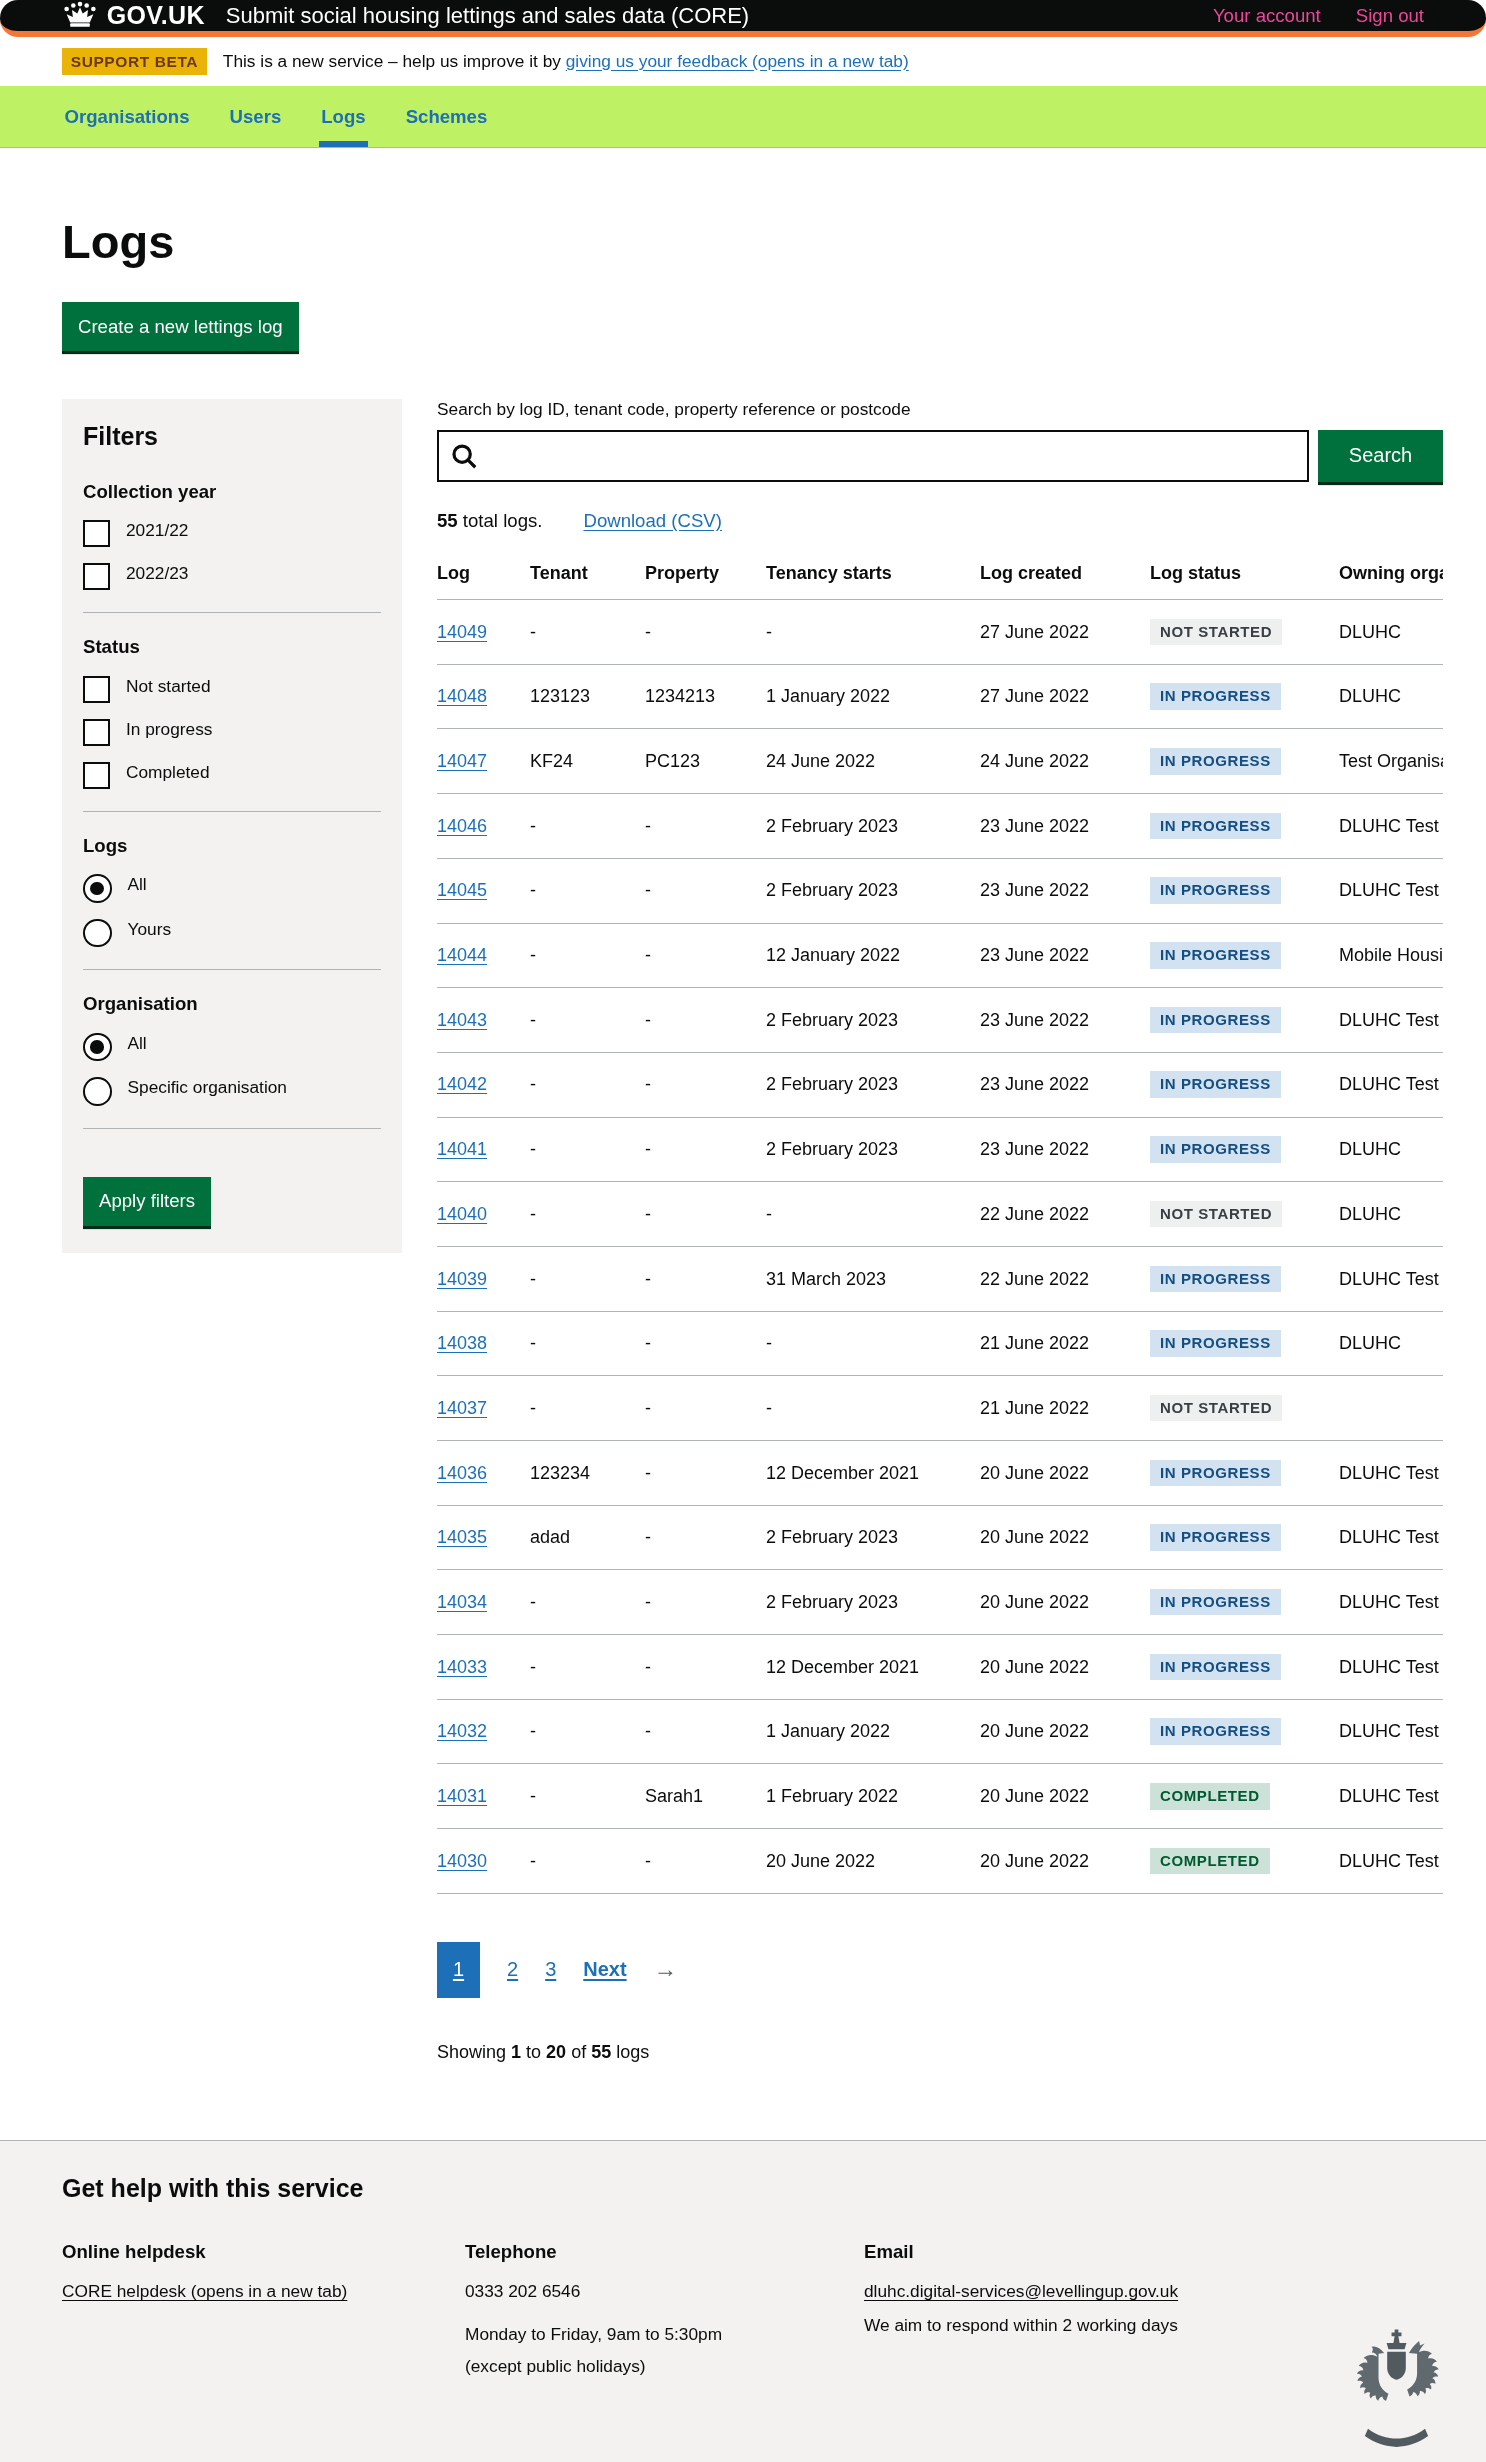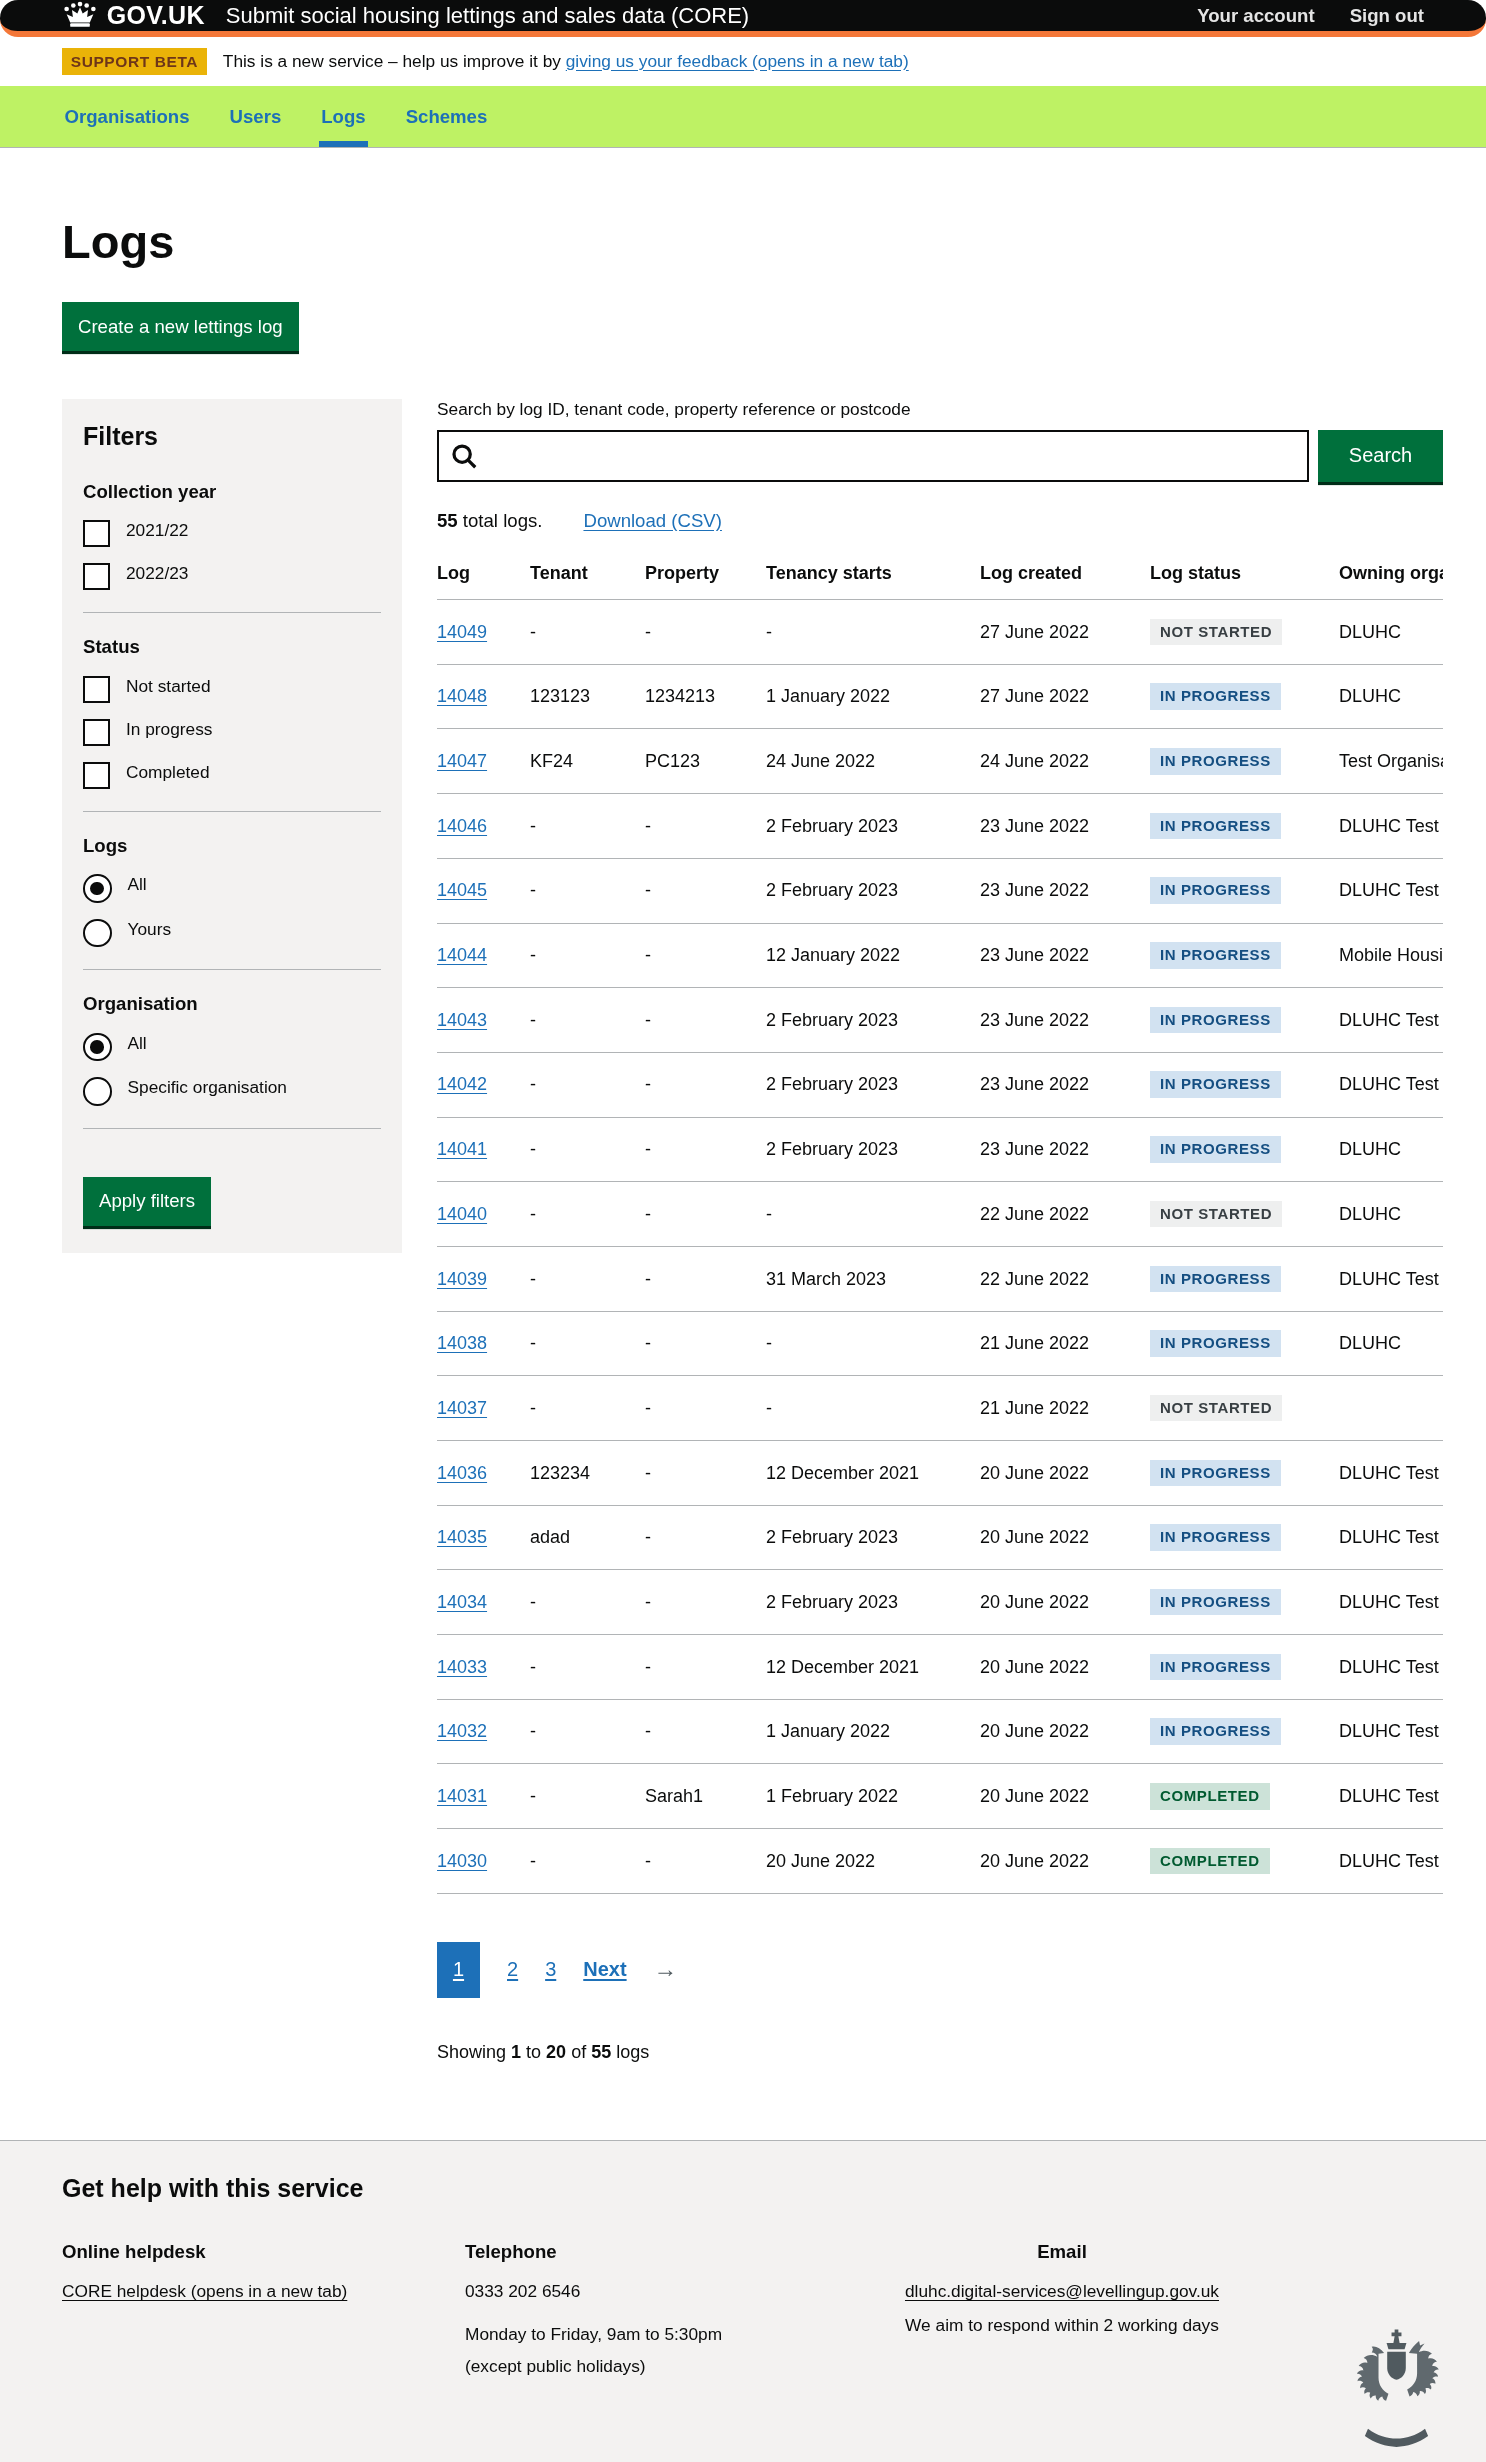--- a/index.html
+++ b/index.html
@@ -15,21 +15,21 @@
   
   .govuk-header {
     background: #0b0c0c; border-bottom: 6.2px solid #f47738;
     height: 68px; display: flex; align-items: center;
     padding: 0 62px; color: #fff; border-radius: 18px;
   }
   .logo-wrap { display: flex; align-items: center; gap: 8.7px; }
   .logo-text { font-size: 25px; font-weight: bold; color: #fff; letter-spacing: 0.3px; }
   .service-name { font-size: 22px; color: #fff; margin-left: 21px; font-weight: normal; }
   .header-links { margin-left: auto; display: flex; gap: 35px; }
-  .header-links a { color: #e5e5e5; font-weight: bold; font-size: 18.6px; text-decoration: none; }
+  .header-links a { color: #ec4899; font-weight: normal; font-size: 18.6px; text-decoration: none; }
 
   
   .phase-banner {
     padding: 11px 62px; display: flex; align-items: center; gap: 16px;
     white-space: pre-wrap; font-size: 17.3px;
   }
   .phase-tag {
     background: #eab308; color: #6e3619; font-weight: bold;
     font-size: 15.5px; letter-spacing: 0.6px; padding: 3.7px 8.7px; display: inline-block;
   }
@@ -139,21 +139,21 @@
 
   
   footer {
     margin-top: 77px; background: #f3f2f1; border-top: 0.6px solid #b1b4b6;
     padding: 32px 136px 50px 62px; flex: 0 0 auto; height: 100%;
   }
   footer h2 { font-size: 25px; font-weight: bold; margin-bottom: 35px; }
   .footer-cols { display: flex; position: relative; }
   .f-col1 { width: 403px; }
   .f-col2 { width: 399px; }
-  .f-col3 { width: 396px; text-align: center; }
+  .f-col3 { width: 396px; }
   .f-heading { font-size: 18.6px; font-weight: bold; margin-bottom: 18.6px; }
   .f-text { font-size: 17.3px; margin-bottom: 10px; color: #0b0c0c; }
   .footer-cols a { color: #0b0c0c; }
   .crest { position: absolute; right: -90px; top: 87px; }
 </style>
 </head>
 <body>
 
 <header class="govuk-header">
   <a class="logo-wrap" style="text-decoration:none;">

